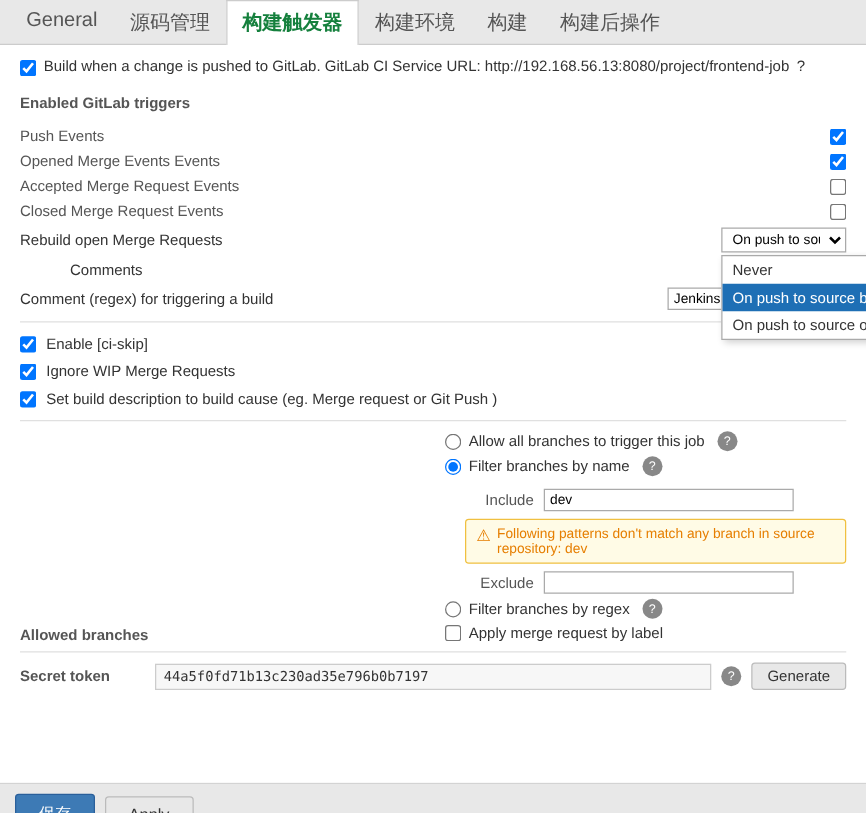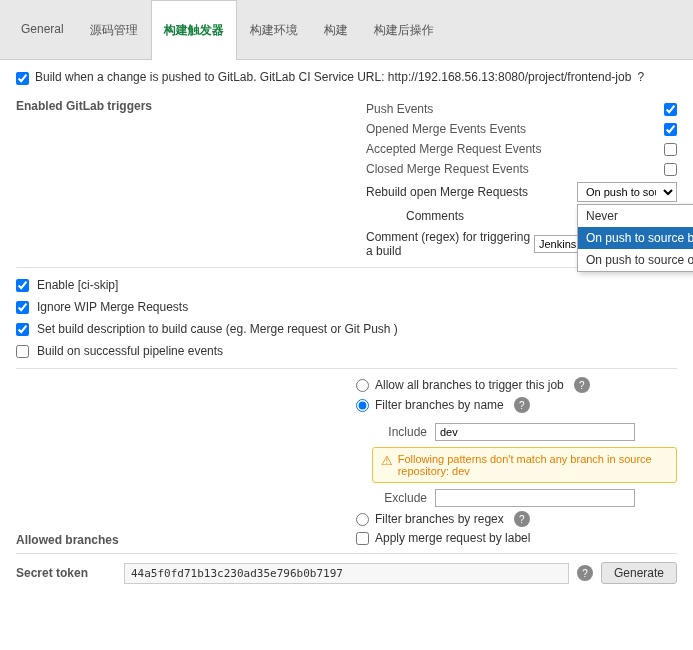--- a/index.html
+++ b/index.html
@@ -13,23 +13,23 @@
     }
 
     
     .tabs-bar {
       display: flex;
       background: #e8e8e8;
       border-bottom: 1px solid #ccc;
       padding: 0 8px;
     }
     .tab {
-      padding: 21px 12px;
-      cursor: pointer;
-      font-size: 12px;
+      padding: 7px 12px;
+      cursor: pointer;
+      font-size: 16px;
       border: 1px solid transparent;
       border-bottom: none;
       margin-bottom: -1px;
       color: #555;
     }
     .tab.active {
       background: #fff;
       border-color: #ccc;
       color: #15803d;
       font-weight: bold;
@@ -333,20 +333,21 @@
       color: #555;
     }
 
     .right-events {
       flex: 1;
     }
 
     .top-section {
       display: flex;
       gap: 10px;
+      flex-direction: column;
     }
   </style>
 </head>
 <body>
 
 <div class="tabs-bar">
   <div class="tab">General</div>
   <div class="tab">源码管理</div>
   <div class="tab active">构建触发器</div>
   <div class="tab">构建环境</div>
@@ -440,24 +441,20 @@
     <span>Enable [ci-skip]</span>
   </div>
   <div class="option-row">
     <input type="checkbox" checked="" style="">
     <span>Ignore WIP Merge Requests</span>
   </div>
   <div class="option-row">
     <input type="checkbox" checked="" style="">
     <span>Set build description to build cause (eg. Merge request or Git Push )</span>
   </div>
-  <div class="option-row">
-    <input type="checkbox" style="">
-    <span>Build on successful pipeline events</span>
-  </div>
 
   <hr class="divider">
 
   <div class="allowed-branches">
     <div class="ab-label">Allowed branches</div>
     <div class="ab-options">
       <div class="ab-option-row">
         <input type="radio" name="ab" style="">
         <span>Allow all branches to trigger this job</span>
         <span class="regex-help">?</span>

